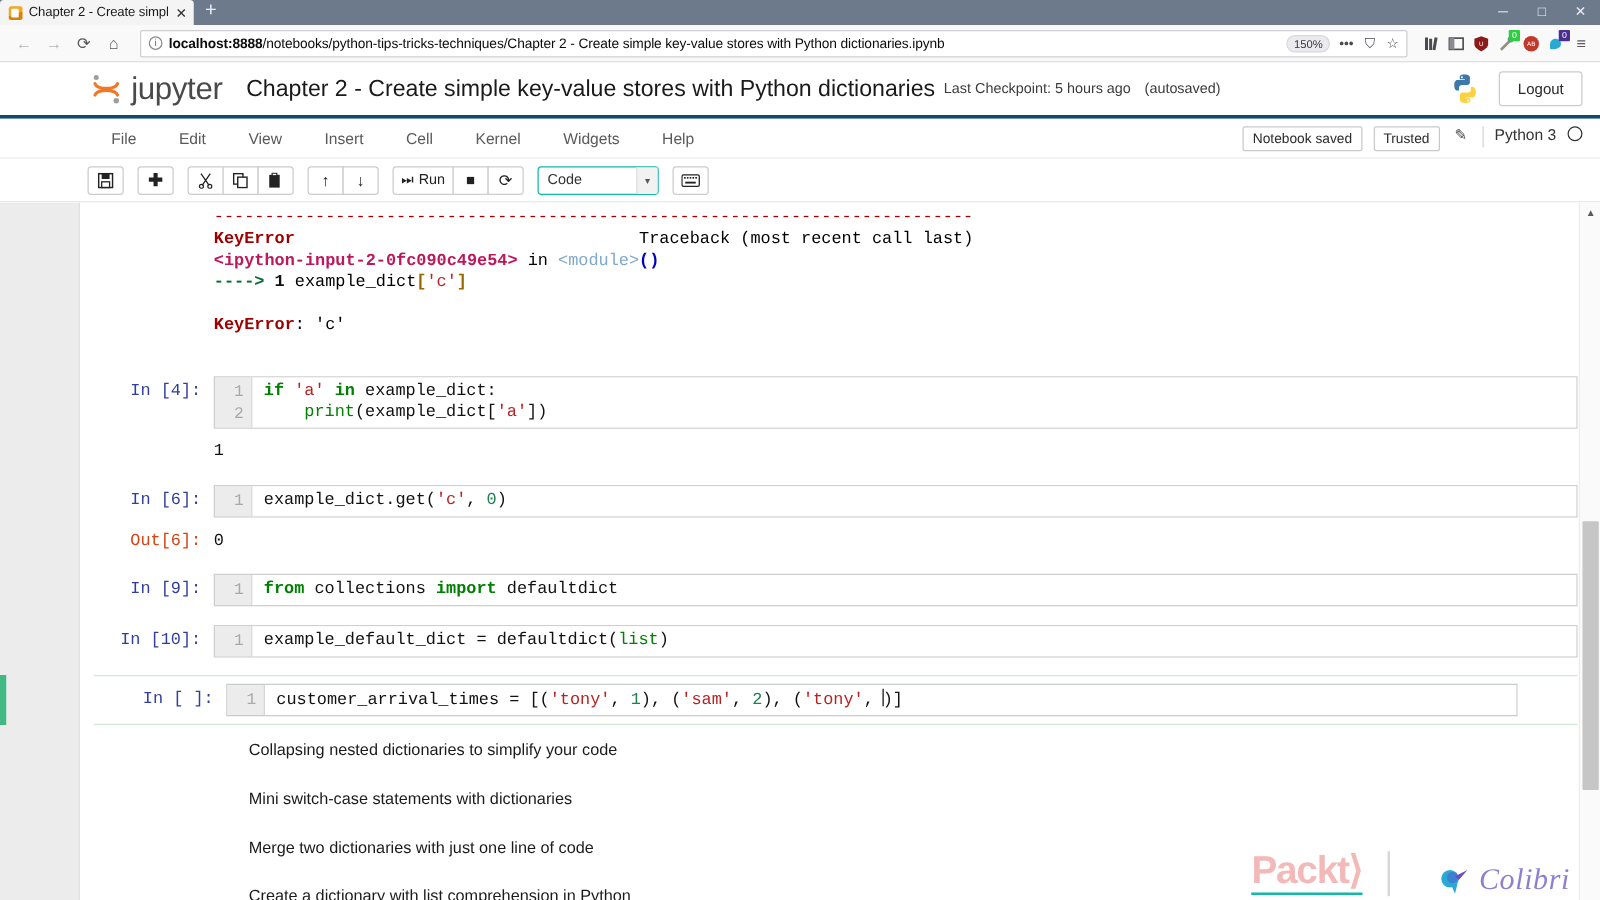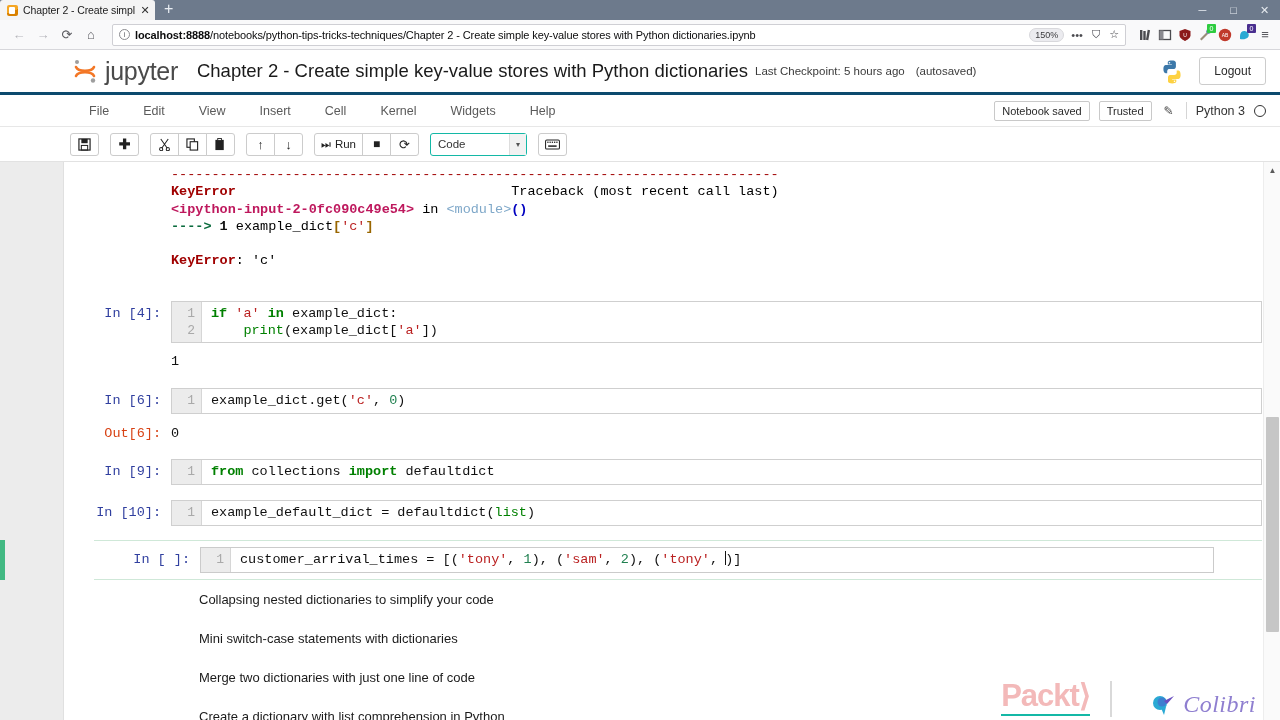--- a/index.html
+++ b/index.html
@@ -89,34 +89,34 @@
     display: flex; align-items: center; padding: 0 14px 0 72px;
   }
   .jp-logo { display: flex; align-items: center; gap: 7px; flex: 0 0 auto; }
   .jp-logo-mark { width: 26px; height: 26px; position: relative; }
   .jp-logo-text { font-size: 25px; color: #4a4a4a; letter-spacing: -.3px; }
   .nb-title {
     font-size: 18.5px; color: #1a1a1a; margin-left: 19px; white-space: nowrap;
   }
   .nb-checkpoint { font-size: 11.5px; color: #3b3b3b; margin-left: 7px; white-space: nowrap; }
   .nb-autosaved { font-size: 11.5px; color: #3b3b3b; margin-left: 11px; white-space: nowrap; }
-  .jp-header-right { margin-left: auto; display: flex; align-items: flex-end; gap: 14px; }
+  .jp-header-right { margin-left: auto; display: flex; align-items: center; gap: 14px; }
   .py-logo { width: 26px; height: 26px; position: relative; }
   .logout-btn {
     font-size: 12px; color: #2a2a2a; background: #fff;
     border: 1px solid #ccc; border-radius: 3px; padding: 6px 14px;
   }
 
   
   .menubar {
     height: 32px; background: #fff; border-bottom: 1px solid #e7e7e7;
     display: flex; align-items: center; padding: 0 14px 0 72px;
   }
   .menu-item { font-size: 12.5px; color: #5a5a5a; padding: 0 17px; }
-  .menubar-right { margin-left: auto; display: flex; align-items: center; gap: 9px; }
+  .menubar-right { margin-left: auto; display: flex; align-items: flex-start; gap: 9px; }
   .pill {
     font-size: 11px; color: #2a2a2a; border: 1px solid #c9c9c9;
     border-radius: 2px; padding: 3px 7px; background: #fff;
   }
   .pencil-ico { font-size: 12px; color: #444; padding: 0 3px; }
   .sep-v { width: 1px; height: 17px; background: #d5d5d5; }
   .kernel-name { font-size: 12.5px; color: #333; }
   .kernel-idle {
     width: 12px; height: 12px; border: 1.6px solid #333; border-radius: 50%;
   }
@@ -500,21 +500,21 @@
     </div>
 
     <div class="cell" style="margin-top:15px">
       <div class="prompt">In [10]:</div>
       <div class="cell-input">
         <div class="linenos"><span>1</span></div>
         <div class="code"><span>example_default_dict = defaultdict(</span><span class="bi">list</span><span>)</span></div>
       </div>
     </div>
 
-    <div class="selected-cell" style="margin-top:14px;margin-left:-65px;padding-left:94px">
+    <div class="selected-cell" style="margin-top:14px;margin-left:-65px;padding-left:75px">
       <div class="selected-wrap">
         <div class="cell" style="margin-left:-48px">
           <div class="prompt" style="flex-basis:154px">In [ ]:</div>
           <div class="cell-input" style="margin-right:0">
             <div class="linenos"><span>1</span></div>
             <div class="code"><span>customer_arrival_times = [(</span><span class="s">'tony'</span><span>, </span><span class="n">1</span><span>), (</span><span class="s">'sam'</span><span>, </span><span class="n">2</span><span>), (</span><span class="s">'tony'</span><span>, </span><span class="caret"></span><span>)]</span></div>
           </div>
         </div>
       </div>
     </div>

